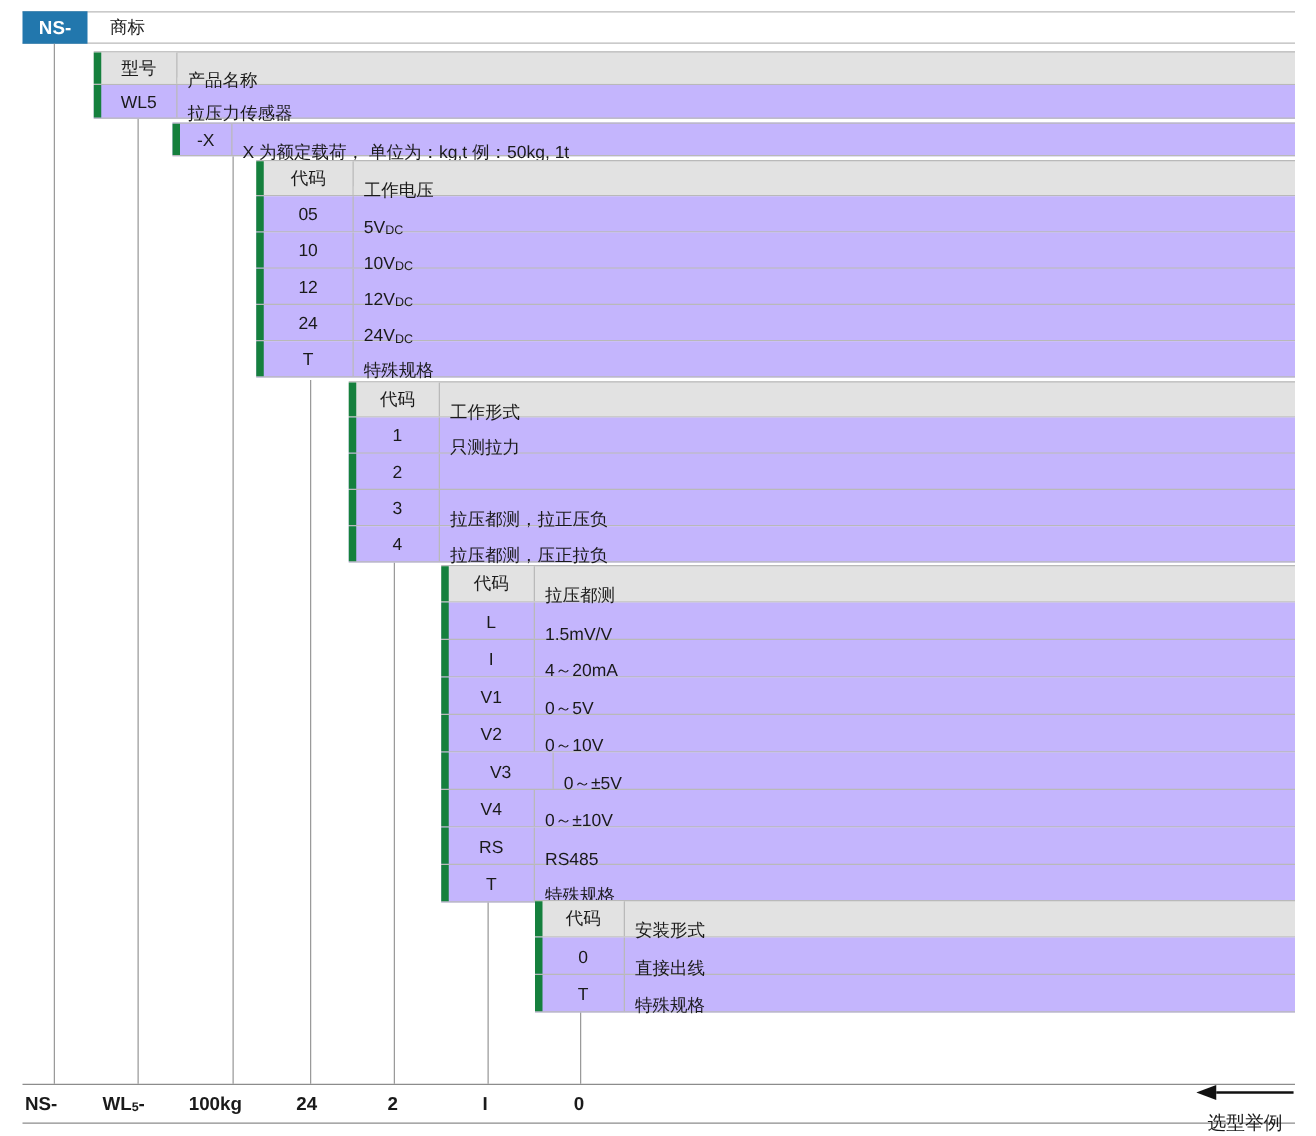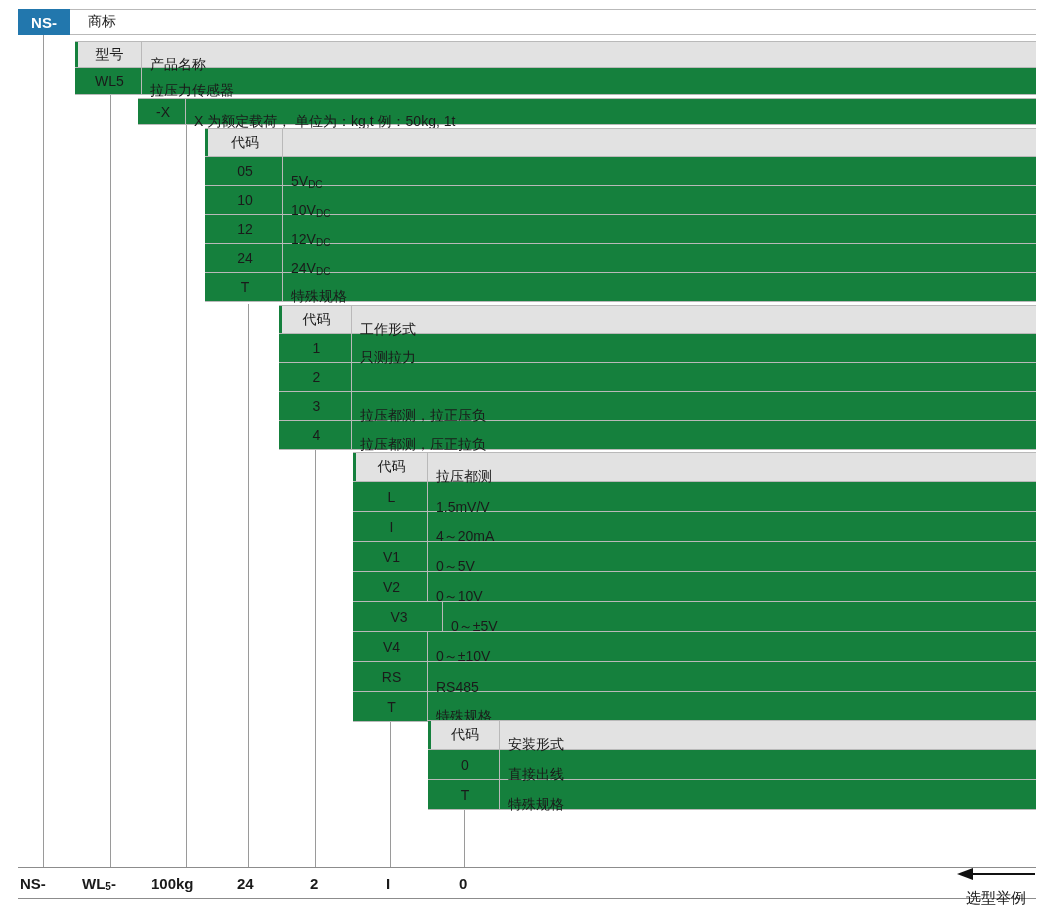--- a/index.html
+++ b/index.html
@@ -15,28 +15,28 @@
   .canvas{position:relative;width:1053px;height:909px;}
 
   
   .block{position:absolute;}
   .row{
     display:flex;
     align-items:stretch;
     border-top:1px solid #b9b9b9;
     border-bottom:1px solid #b9b9b9;
     box-sizing:border-box;
-    background:#15803d;
+    background:#c4b5fd;
   }
   .row + .row{border-top:none;}
   .code-cell{
     box-sizing:border-box;
     display:flex;align-items:center;justify-content:center;
     border-right:1px solid #b9b9b9;
-    border-left:3px solid #15803d;
+    border-left:6px solid #15803d;
     text-align:center;
     font-size:14px;
     padding:0 6px;
     white-space:nowrap;
   }
   .desc-cell{
     box-sizing:border-box;
     display:flex;align-items:center;
     padding:0 8px;
     flex:1;
@@ -116,20 +116,21 @@
   <div class="block" style="left:138px;top:98px;width:898px;">
     <div class="row" style="height:27px;">
       <div class="code-cell" style="width:48px;">-X</div>
       <div class="desc-cell">X 为额定载荷，  单位为：kg,t 例：50kg, 1t</div>
     </div>
   </div>
 
   <div class="block" style="left:205px;top:128px;width:831px;">
     <div class="row hdr" style="height:29px;">
       <div class="code-cell" style="width:78px;">代码</div>
+      <div class="desc-cell">工作电压</div>
     </div>
     <div class="row" style="height:29px;">
       <div class="code-cell" style="width:78px;">05</div>
       <div class="desc-cell">5V<sub>DC</sub></div>
     </div>
     <div class="row" style="height:29px;">
       <div class="code-cell" style="width:78px;">10</div>
       <div class="desc-cell">10V<sub>DC</sub></div>
     </div>
     <div class="row" style="height:29px;">

